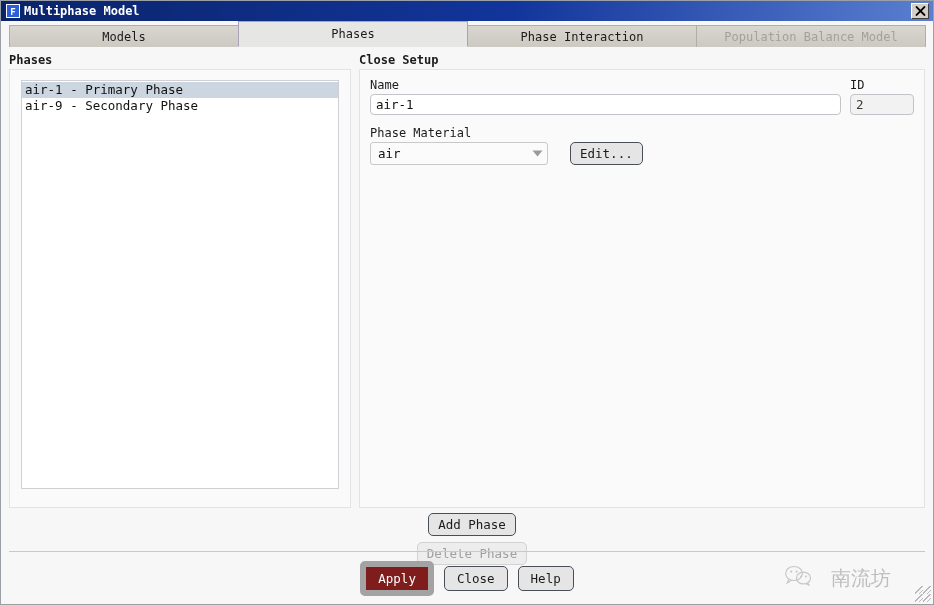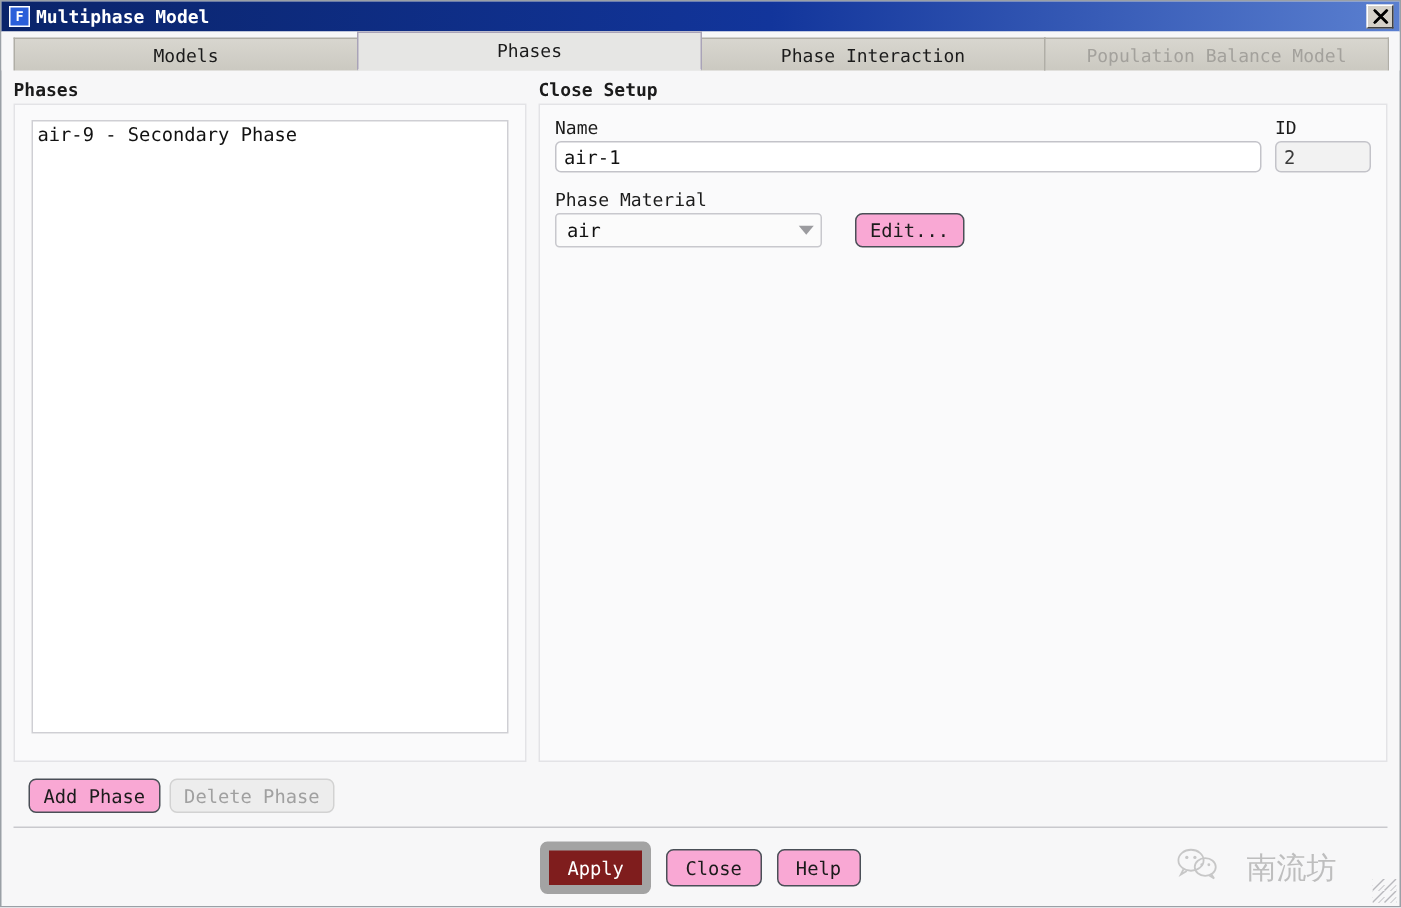--- a/index.html
+++ b/index.html
@@ -241,21 +241,21 @@
     color: #111111;
     white-space: nowrap;
     overflow: hidden;
   }
   .combo-arrow { flex: none; display: flex; align-items: center; }
 
   .btn {
     font-size: 12.5px;
     font-family: "DejaVu Sans Mono", monospace;
     color: #1b1b1b;
-    background: #f9a8d4;
+    background: #e5e5e5;
     border: 1px solid #4a4f57;
     border-radius: 5px;
     padding: 3px 9px;
     cursor: pointer;
     white-space: nowrap;
     line-height: 15px;
   }
   .btn.disabled {
     color: #a0a0a0;
     background: #ededed;
@@ -270,20 +270,21 @@
 
   
   #phase-actions {
     height: 40px;
     min-height: 40px;
     display: flex;
     align-items: center;
     gap: 6px;
     padding: 5px 8px 0 18px;
     box-sizing: border-box;
+    flex-direction: column;
   }
 
   
   #footer-sep {
     height: 1px;
     background: #c9c9cd;
     margin: 3px 8px 0 8px;
   }
   #footer {
     height: 52px;
@@ -351,20 +352,21 @@
     <div class="tab">Phase Interaction</div>
     <div class="tab disabled">Population Balance Model</div>
   </div>
 
   <div id="content">
 
     <div class="group" id="phases-group">
       <div class="group-title">Phases</div>
       <div class="group-body">
         <div id="phases-listbox">
+          <div class="phase-item selected">air-1 - Primary Phase</div>
           <div class="phase-item">air-9 - Secondary Phase</div>
         </div>
       </div>
     </div>
 
     <div class="group" id="setup-group">
       <div class="group-title">Close Setup</div>
       <div class="group-body">
 
         <div class="row-name">

